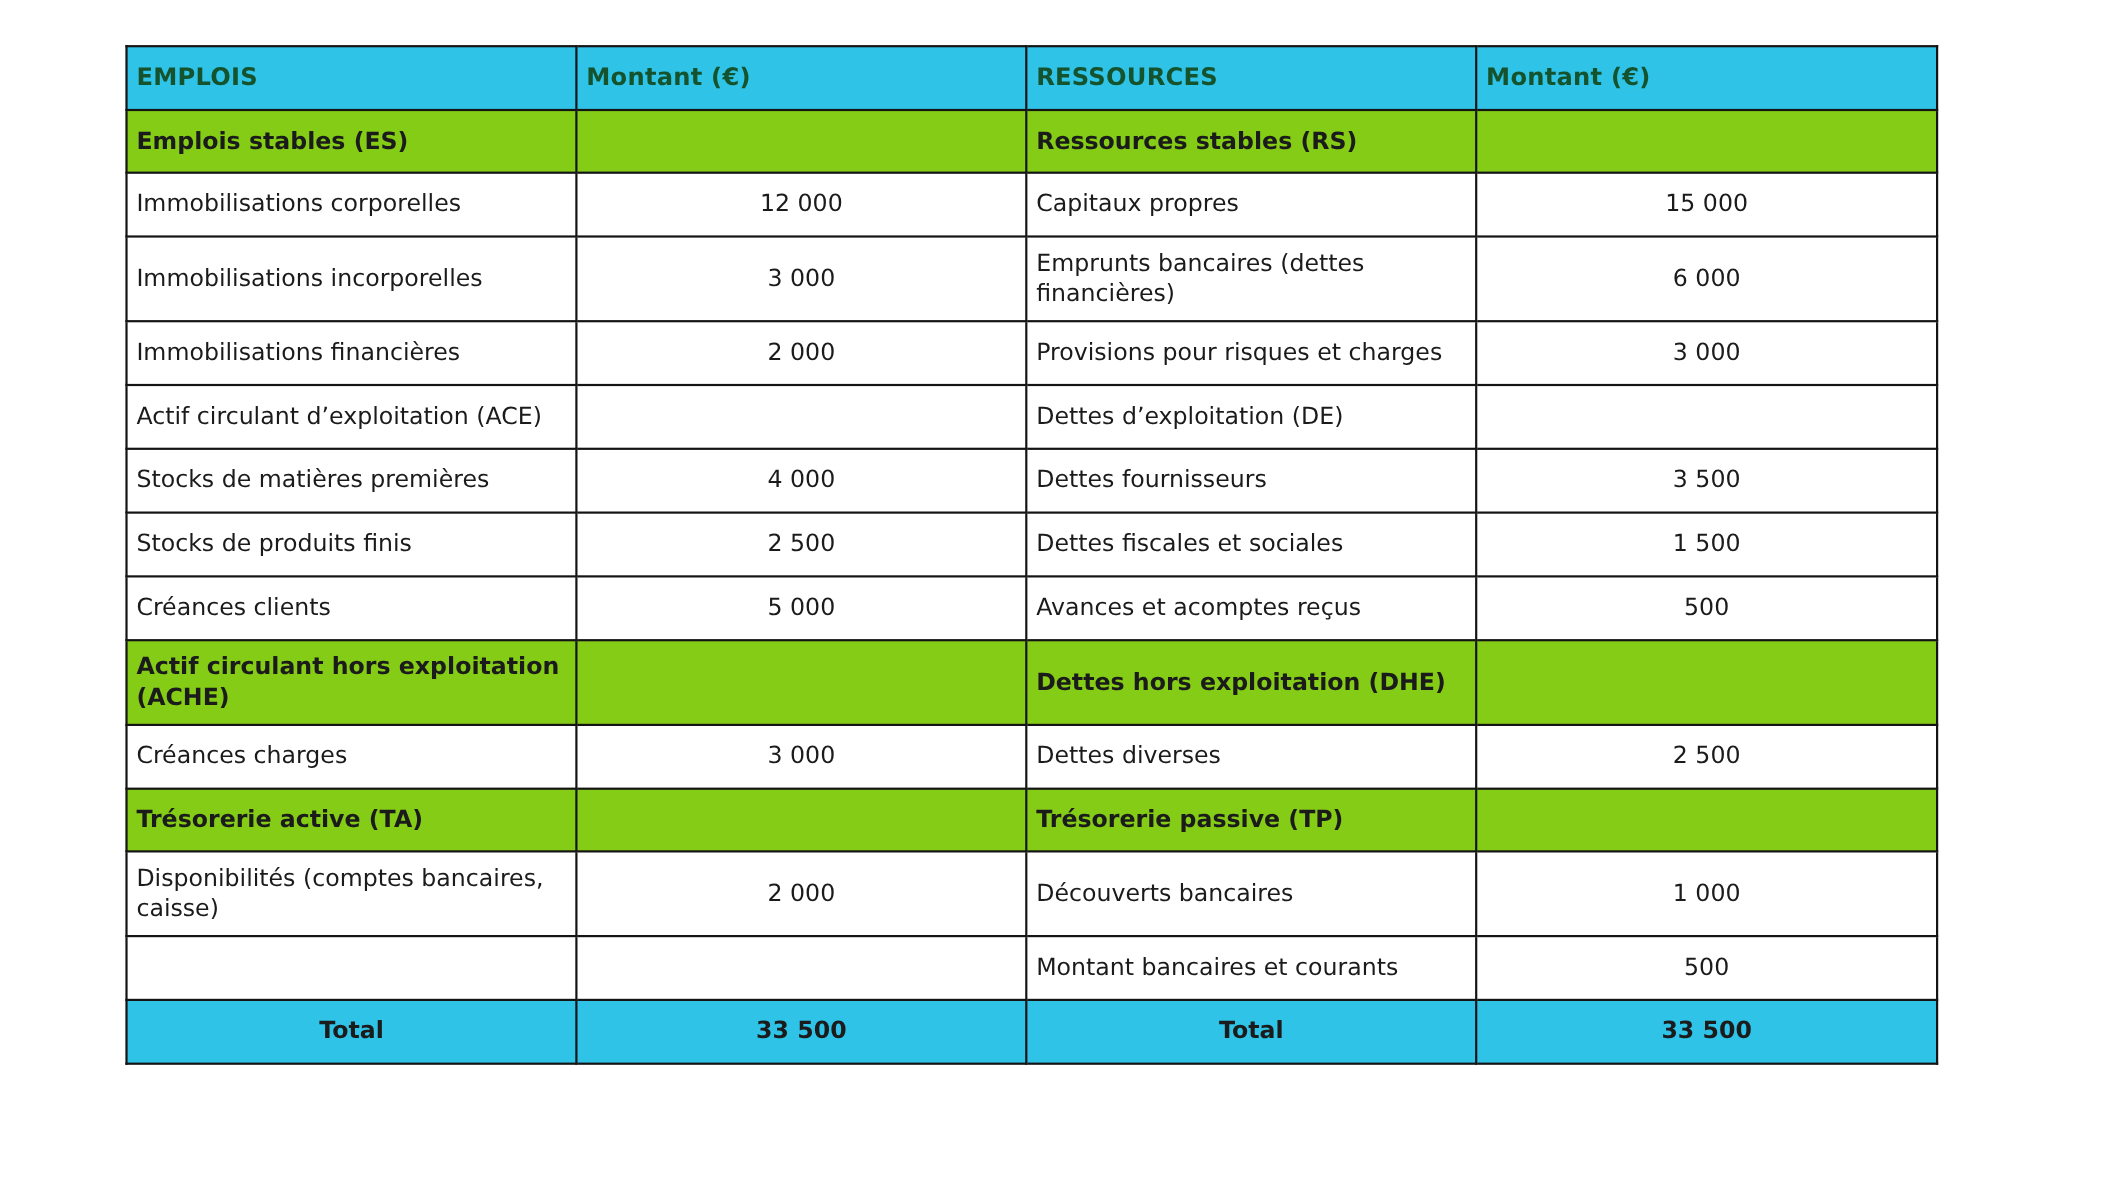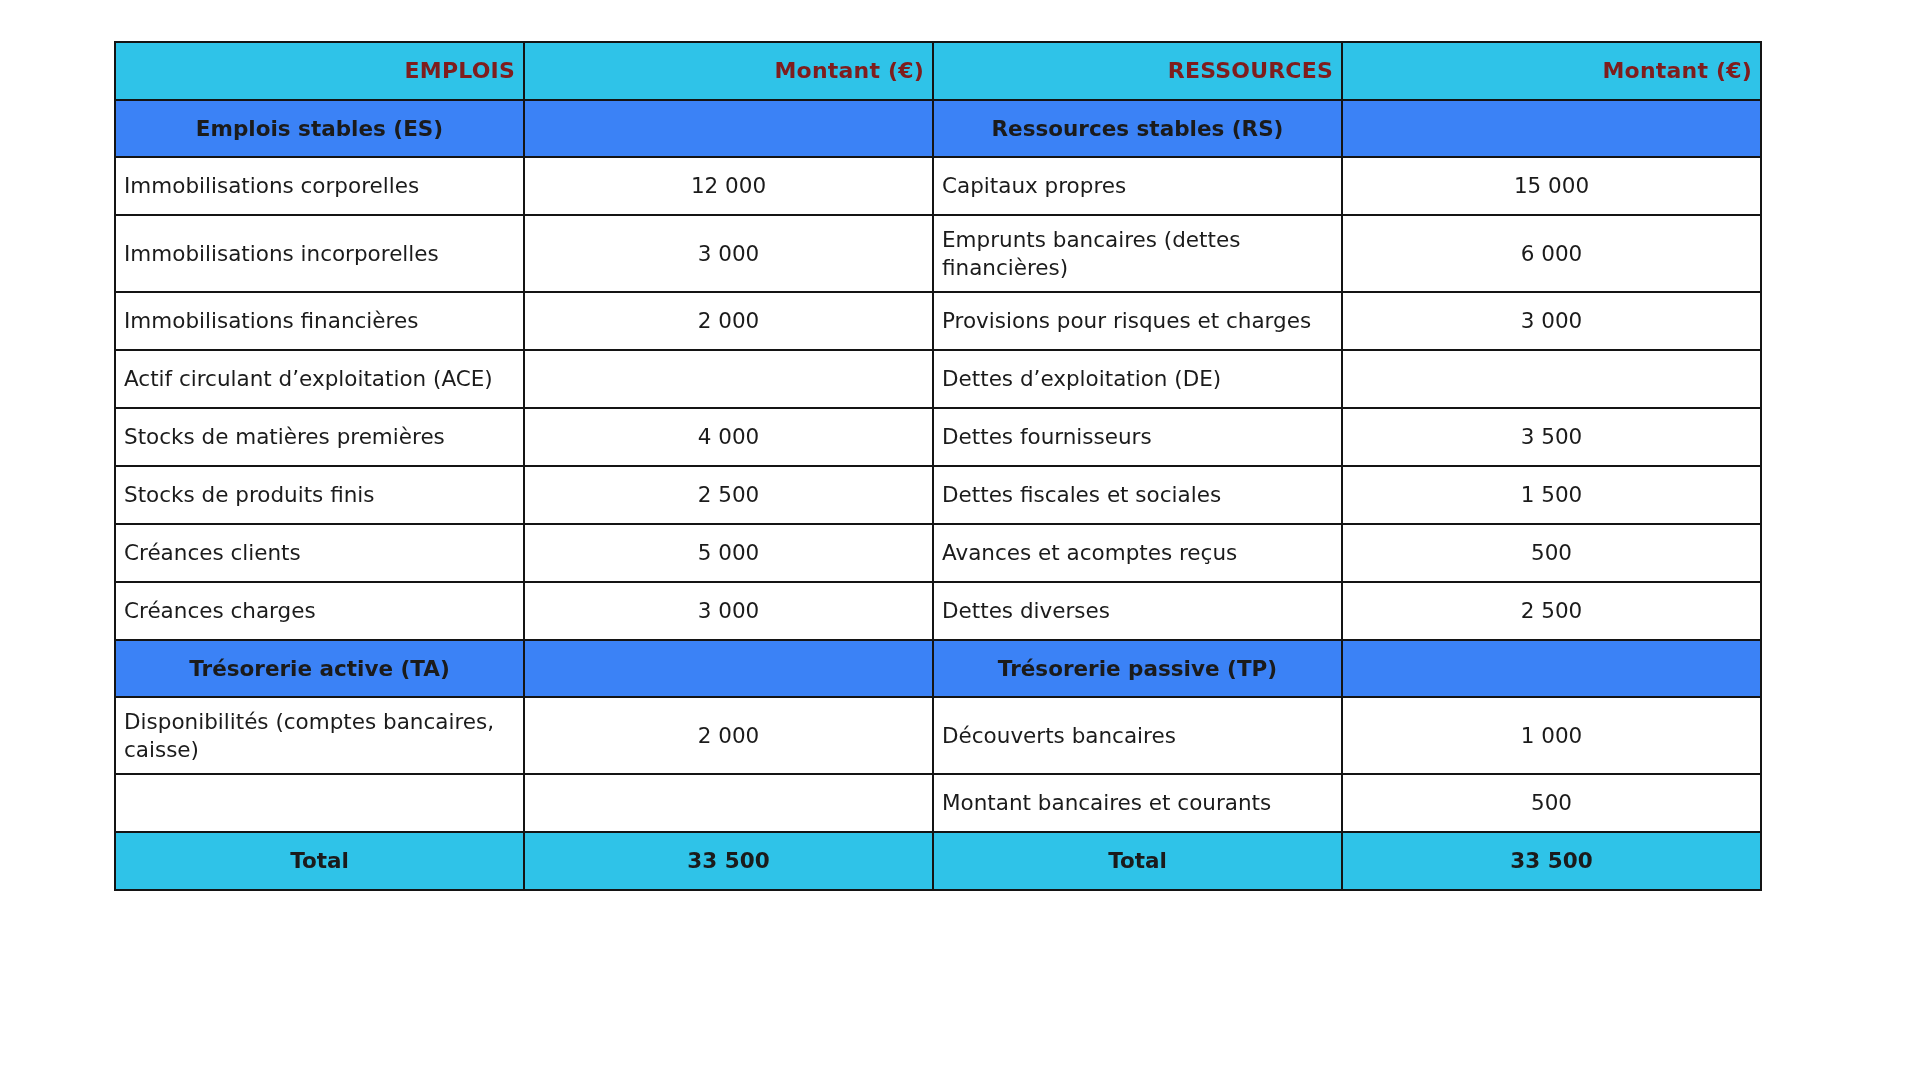--- a/index.html
+++ b/index.html
@@ -49,43 +49,42 @@
     padding: 10px 8px;
     font-size: 21.5px;
     line-height: 1.28;
     vertical-align: middle;
     box-sizing: border-box;
   }
 
   
   tr.head th {
     background: #2fc3e8;
-    text-align: right;
+    text-align: left;
     font-weight: bold;
     font-size: 22px;
     height: 58px;
-    color: #7f1d1d;
+    color: #14532d;
     letter-spacing: 0.2px;
   }
 
   
   td.label {
     text-align: left;
     font-weight: normal;
     padding-left: 10px;
   }
   td.amount {
     text-align: center;
     font-weight: normal;
   }
 
   
   tr.section td {
-    background: #3b82f6;
-    text-align: center;
+    background: #84cc16;
   }
   tr.section td.label {
     font-weight: bold;
   }
 
   
   tr.item td {
     background: #ffffff;
   }
 
@@ -171,20 +170,26 @@
             <td class="amount">2 500</td>
             <td class="label">Dettes fiscales et sociales</td>
             <td class="amount">1 500</td>
           </tr>
           <tr class="item">
             <td class="label">Créances clients</td>
             <td class="amount">5 000</td>
             <td class="label">Avances et acomptes reçus</td>
             <td class="amount">500</td>
           </tr>
+          <tr class="section tall">
+            <td class="label">Actif circulant hors exploitation (ACHE)</td>
+            <td class="amount"></td>
+            <td class="label">Dettes hors exploitation (DHE)</td>
+            <td class="amount"></td>
+          </tr>
           <tr class="item">
             <td class="label">Créances charges</td>
             <td class="amount">3 000</td>
             <td class="label">Dettes diverses</td>
             <td class="amount">2 500</td>
           </tr>
           <tr class="section">
             <td class="label">Trésorerie active (TA)</td>
             <td class="amount"></td>
             <td class="label">Trésorerie passive (TP)</td>

